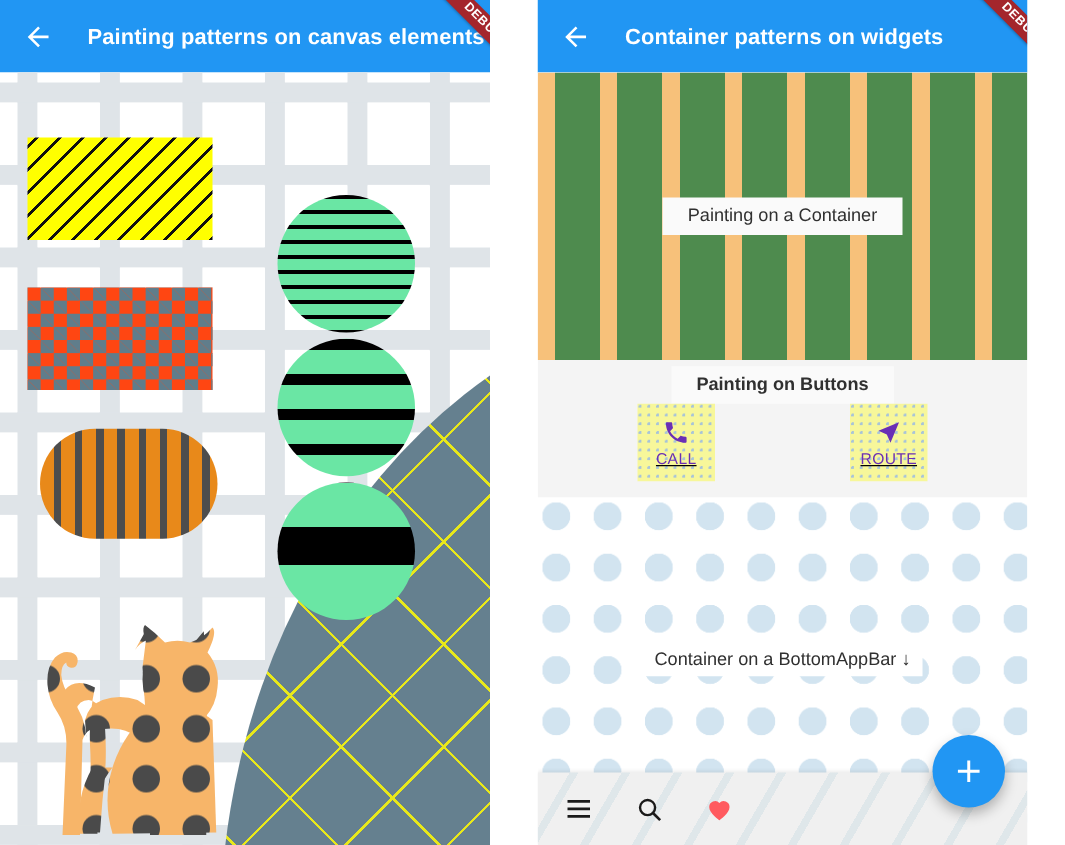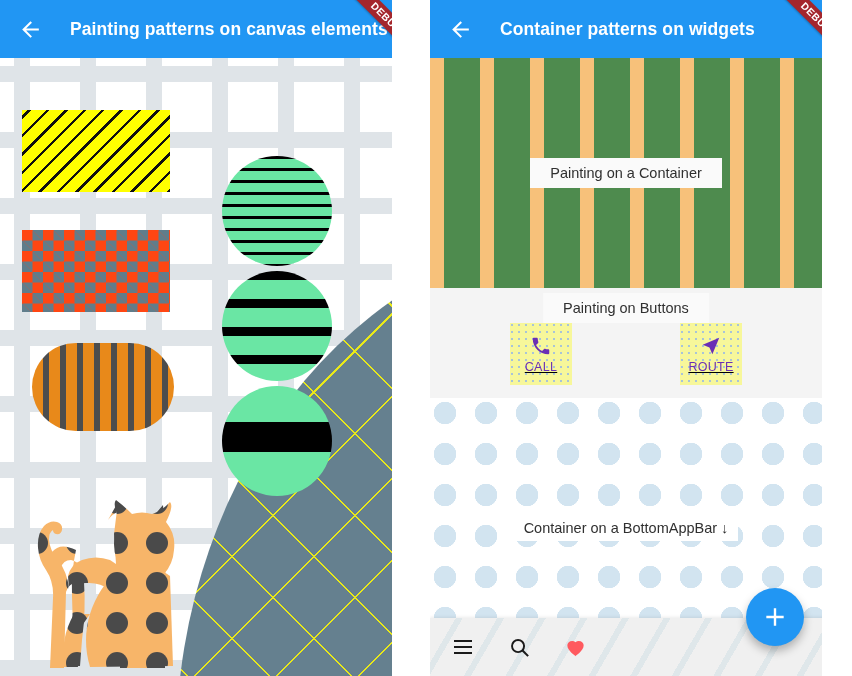--- a/index.html
+++ b/index.html
@@ -125,21 +125,21 @@
   }
   .white-label{
     background:#fafafa;color:#303030;font-size:14.5px;
     padding:7px 20px;white-space:nowrap;
   }
   #buttons-section{
     position:absolute;left:0;top:230px;width:392px;height:110px;
     background:#f4f4f4;
   }
   #buttons-title-wrap{
-    position:absolute;left:50%;transform:translateX(-50%);top:5px;
+    position:absolute;left:50%;transform:translateX(-50%);top:5px;font-weight:bold;
   }
   .btn-row{
     position:absolute;left:0;top:35px;width:392px;
     display:flex;justify-content:space-around;padding:0 26px;
     box-sizing:border-box;
     text-decoration:underline;
   }
   .pat-button{
     width:62px;height:62px;box-sizing:border-box;
     display:flex;flex-direction:column;align-items:center;justify-content:center;

